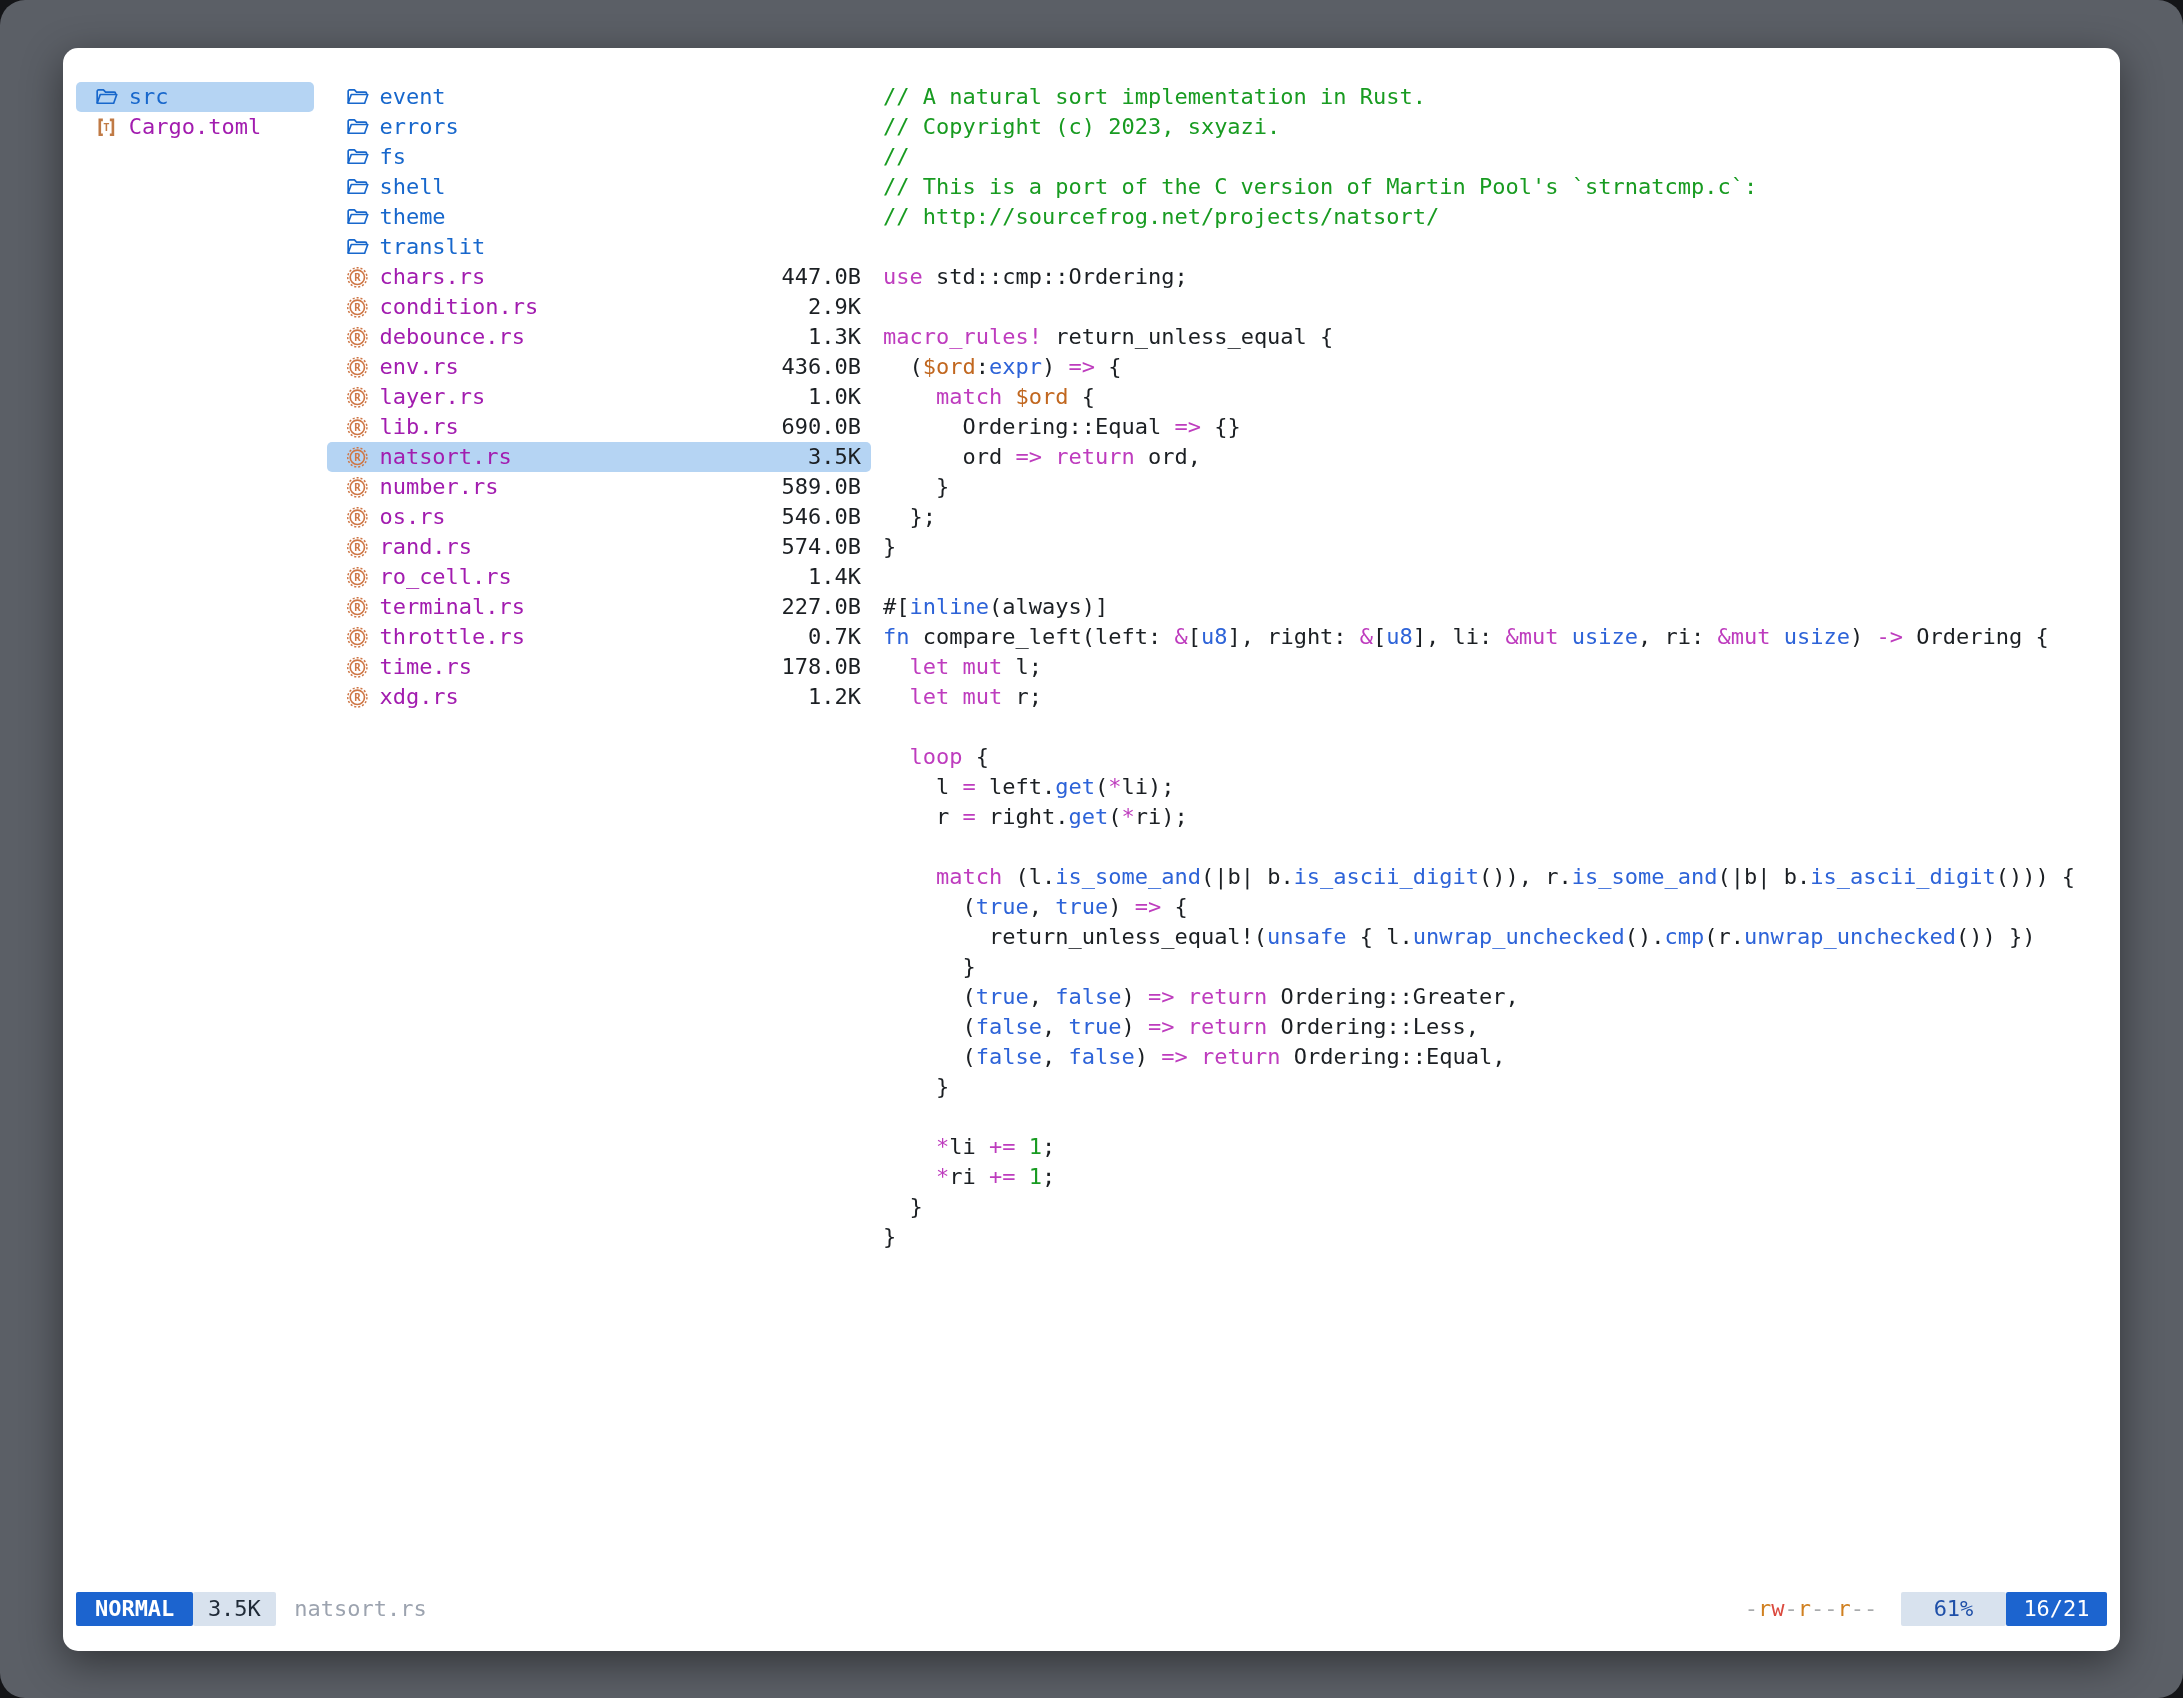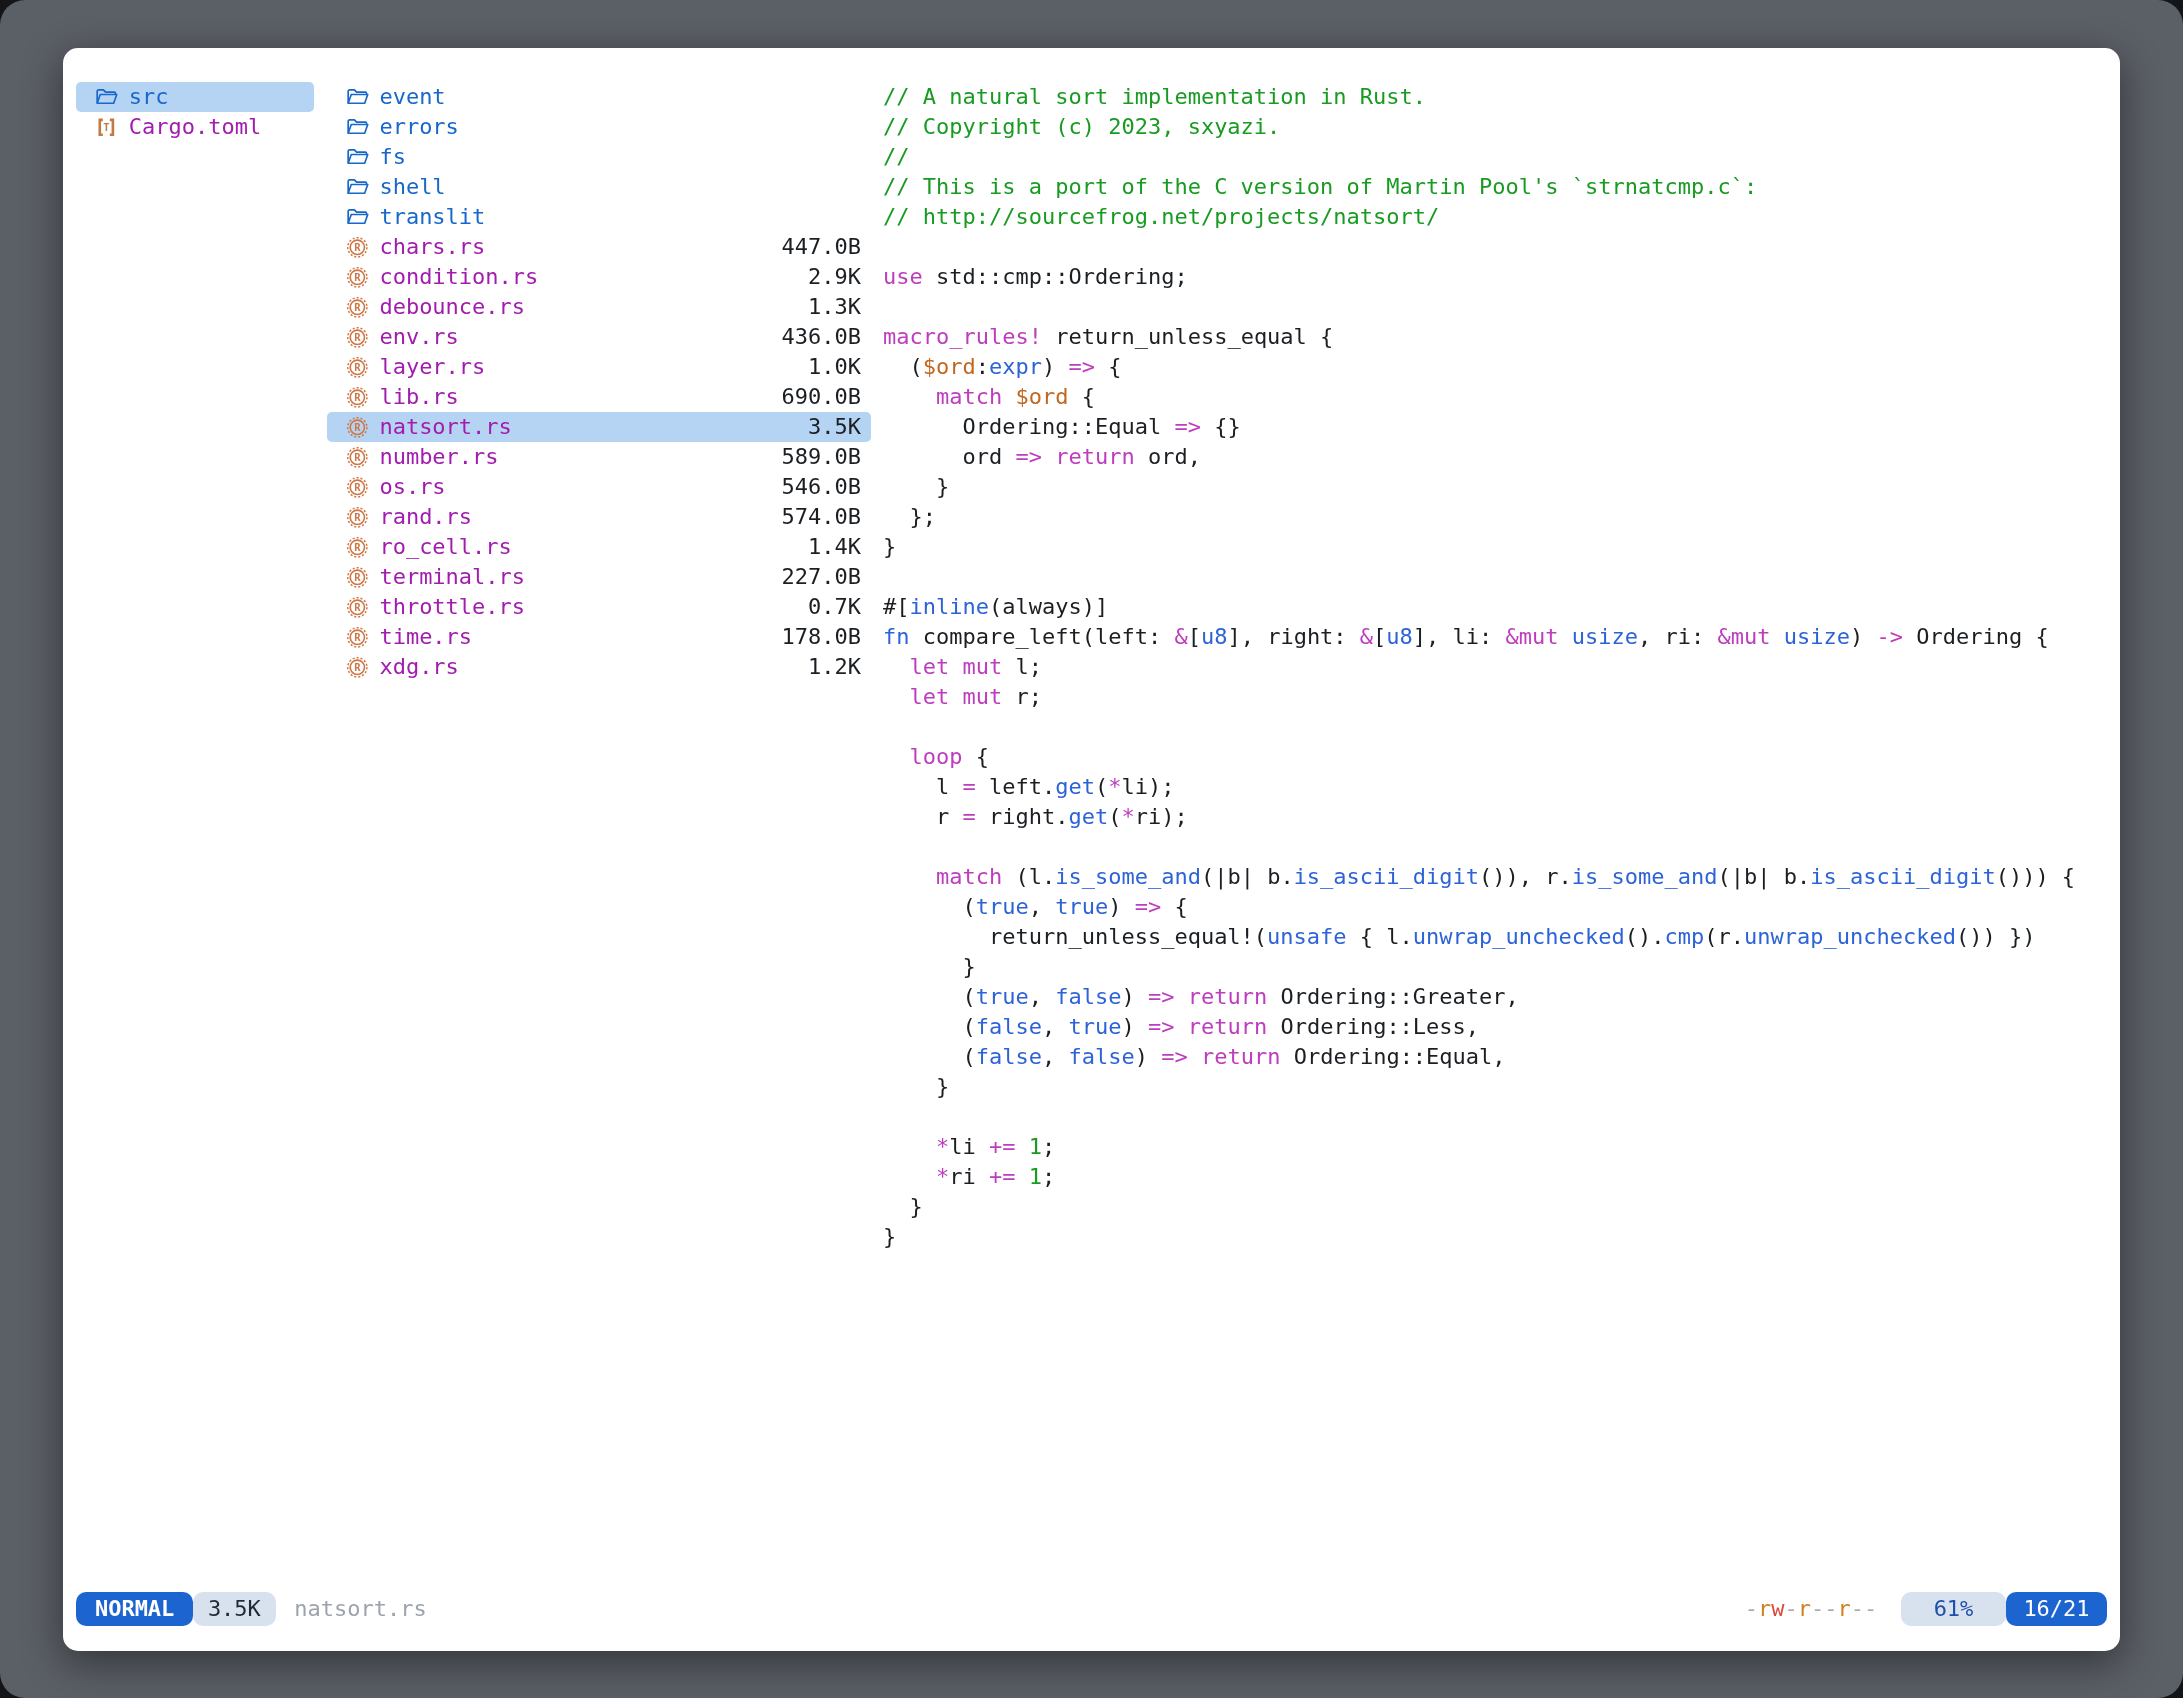--- a/index.html
+++ b/index.html
@@ -54,21 +54,21 @@
   .tok-o{ color:#c1671f; }
   .tok-g{ color:#189b21; }
 
   #status-bar{
     position:absolute; left:13.4px; right:13.4px; top:1542px; height:37px;
     display:flex; align-items:center;
     font-size:22px;
   }
   .badge{
     height:34px; display:flex; align-items:center;
-    border-radius:10px;
+    border-radius:2px;
   }
   .badge.mode{ background:#1c64cf; color:#ffffff; font-weight:bold; padding:0 18.5px; }
   .badge.chip{ background:#d8e2ee; color:#1f2a37; padding:0 15px; }
   .badge.chip.percent{ color:#1e4fa8; padding:0 33px; }
   .badge.mode.position{ font-weight:normal; padding:0 17px; }
   .filename{ color:#9ca3af; margin-left:18.5px; }
   .sb-spacer{ flex:1; }
   .perm{ margin-right:23.5px; }
   .perm .p-dash{ color:#a9abad; }
   .perm .p-r{ color:#d08020; }
@@ -130,20 +130,28 @@
     <path d="M2.5 19.5 L6.2 9 H26 L22.3 19.5 Z"></path>
   </svg></span>
     <span class="name">shell</span>
     <span class="size"></span>
   </div>
         <div class="row dir">
     <span class="icon"><svg width="23.5" height="20" viewBox="0 0 28 24" fill="none" stroke="#1767cc" stroke-width="2" stroke-linejoin="round">
     <path d="M2.5 19.5 V5 a1.6 1.6 0 0 1 1.6 -1.6 H10 l2.6 2.8 H23 a1.6 1.6 0 0 1 1.6 1.6 V9"></path>
     <path d="M2.5 19.5 L6.2 9 H26 L22.3 19.5 Z"></path>
   </svg></span>
+    <span class="name">theme</span>
+    <span class="size"></span>
+  </div>
+        <div class="row dir">
+    <span class="icon"><svg width="23.5" height="20" viewBox="0 0 28 24" fill="none" stroke="#1767cc" stroke-width="2" stroke-linejoin="round">
+    <path d="M2.5 19.5 V5 a1.6 1.6 0 0 1 1.6 -1.6 H10 l2.6 2.8 H23 a1.6 1.6 0 0 1 1.6 1.6 V9"></path>
+    <path d="M2.5 19.5 L6.2 9 H26 L22.3 19.5 Z"></path>
+  </svg></span>
     <span class="name">translit</span>
     <span class="size"></span>
   </div>
         <div class="row">
     <span class="icon"><svg width="22.7" height="22.7" viewBox="0 0 26 26" style="font-size:26px">
     <circle cx="13" cy="13" r="11" fill="none" stroke="#ce7645" stroke-width="1.7" stroke-dasharray="2.4 2.2"></circle>
     <circle cx="13" cy="13" r="8.2" fill="none" stroke="#ce7645" stroke-width="1.9"></circle>
     <text x="13" y="17.6" text-anchor="middle" font-size="12" font-weight="bold" fill="#ce7645" font-family="DejaVu Sans Mono, monospace">R</text>
   </svg></span>
     <span class="name">chars.rs</span>

